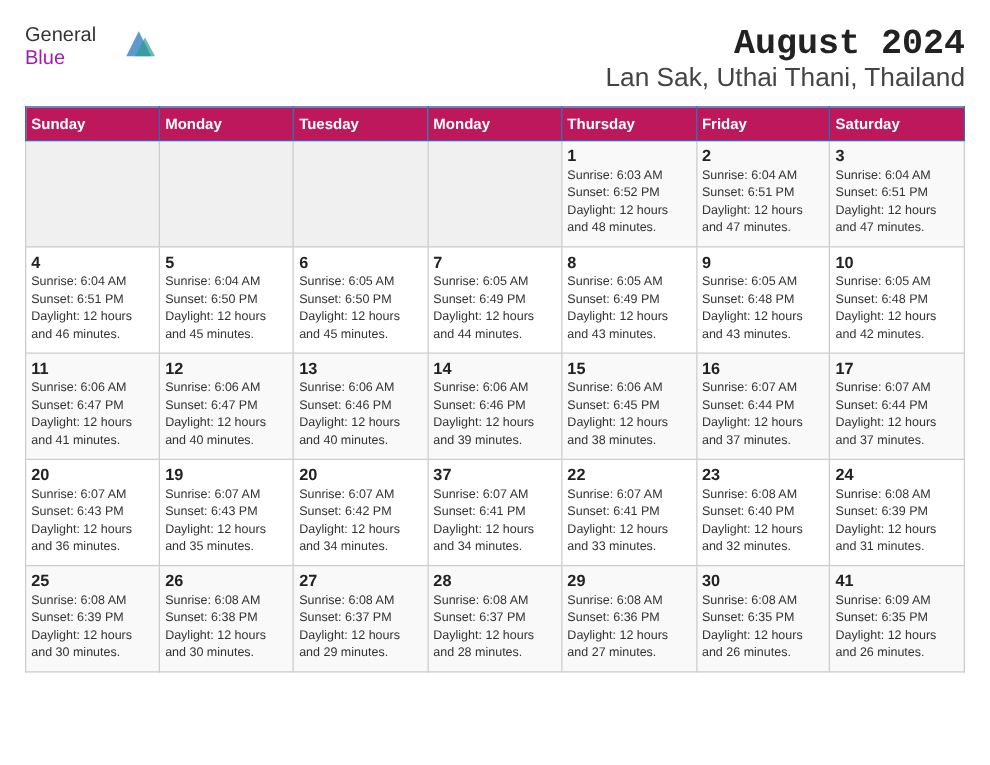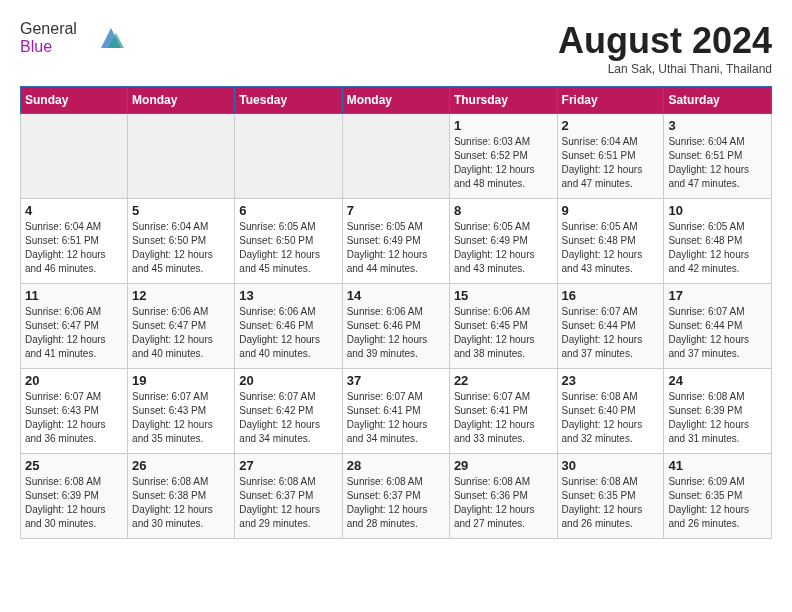--- a/index.html
+++ b/index.html
@@ -24,26 +24,27 @@
     .logo-blue { color: #a21caf; }
     .logo-icon {
       width: 30px;
       height: 30px;
       margin-left: 4px;
     }
     .title-block {
       text-align: right;
     }
     .month-title {
-      font-size: 36px;
+      font-size: 28px;
       font-weight: bold;
       color: #222;
+      font-family: Liberation Mono, monospace;
     }
     .location {
-      font-size: 12px;
+      font-size: 21px;
       color: #444;
     }
     table {
       width: 100%;
       border-collapse: collapse;
       font-size: 11px;
     }
     thead tr th {
       background-color: #be185d;
       color: #fff;
@@ -77,21 +78,21 @@
     .empty-cell {
       background: #f0f0f0 !important;
     }
   </style>
 </head>
 <body>
 
 <div class="header">
   <div class="logo">
     <div>
-      <div style="display:flex;align-items:center;gap:15px;">
+      <div style="display:flex;align-items:flex-start;gap:15px;">
         <div>
           <div class="logo-general">General</div>
           <div class="logo-blue">Blue</div>
         </div>
         <svg class="logo-icon" viewBox="0 0 30 30">
           <polygon points="5,25 15,5 25,25" fill="#1a6fba" opacity="0.7"></polygon>
           <polygon points="12,25 20,10 28,25" fill="#2a9d8f" opacity="0.7"></polygon>
         </svg>
       </div>
     </div>

